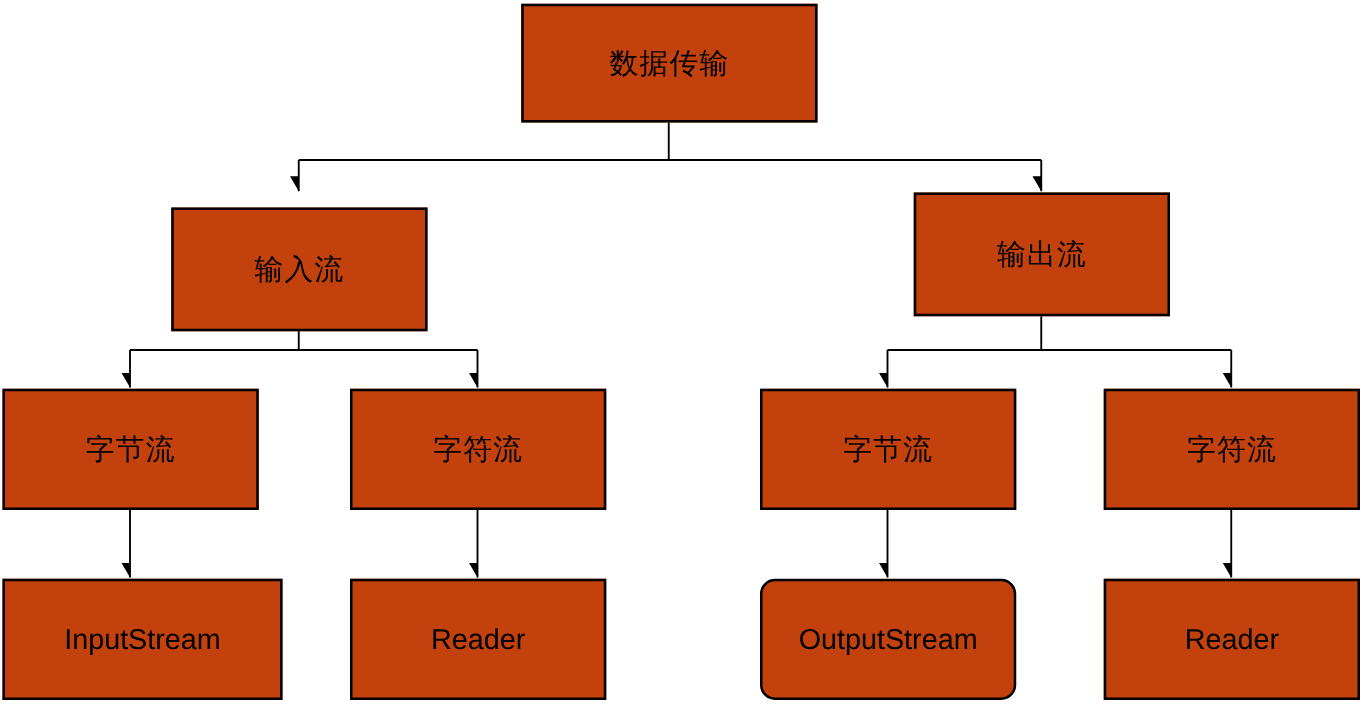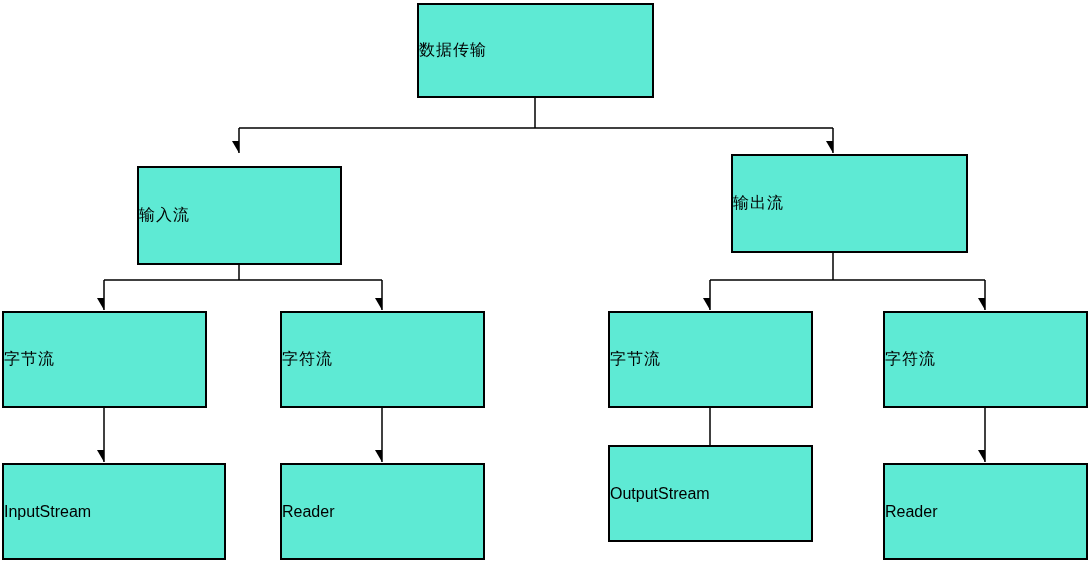--- a/index.html
+++ b/index.html
@@ -19,42 +19,43 @@
     position: absolute;
     left: 0;
     top: 0;
     width: 1089px;
     height: 564px;
     pointer-events: none;
   }
   .node {
     position: absolute;
     box-sizing: border-box;
-    background: #5eead4;
+    background: #c2410c;
     border: 2px solid #000000;
     display: flex;
     align-items: center;
-    font-size: 16px;
+    justify-content: center;
+    font-size: 23px;
     color: #000000;
     letter-spacing: 1px;
   }
   .node.latin {
     letter-spacing: 0;
   }
   
   .n-root         { left: 417px; top: 3px;   width: 237px; height: 95px; }
   .n-input        { left: 137px; top: 166px; width: 205px; height: 99px; }
-  .n-output       { left: 731px; top: 154px; width: 237px; height: 99px; }
+  .n-output       { left: 731px; top: 154px; width: 205px; height: 99px; }
   .n-input-byte   { left: 2px;   top: 311px; width: 205px; height: 97px; }
   .n-input-char   { left: 280px; top: 311px; width: 205px; height: 97px; }
   .n-output-byte  { left: 608px; top: 311px; width: 205px; height: 97px; }
   .n-output-char  { left: 883px; top: 311px; width: 205px; height: 97px; }
   .n-inputstream  { left: 2px;   top: 463px; width: 224px; height: 97px; }
   .n-reader       { left: 280px; top: 463px; width: 205px; height: 97px; }
-  .n-outputstream { left: 608px; top: 445px; width: 205px; height: 97px; }
+  .n-outputstream { left: 608px; top: 463px; width: 205px; height: 97px; border-radius: 12px; }
   .n-writer       { left: 883px; top: 463px; width: 205px; height: 97px; }
 </style>
 </head>
 <body>
 
 <div class="canvas">
 
   <svg class="connectors" viewBox="0 0 1089 564" xmlns="http://www.w3.org/2000/svg">
     <defs>
       <marker id="arrow" markerUnits="userSpaceOnUse" markerWidth="14" markerHeight="14" refX="12" refY="0" orient="auto">

